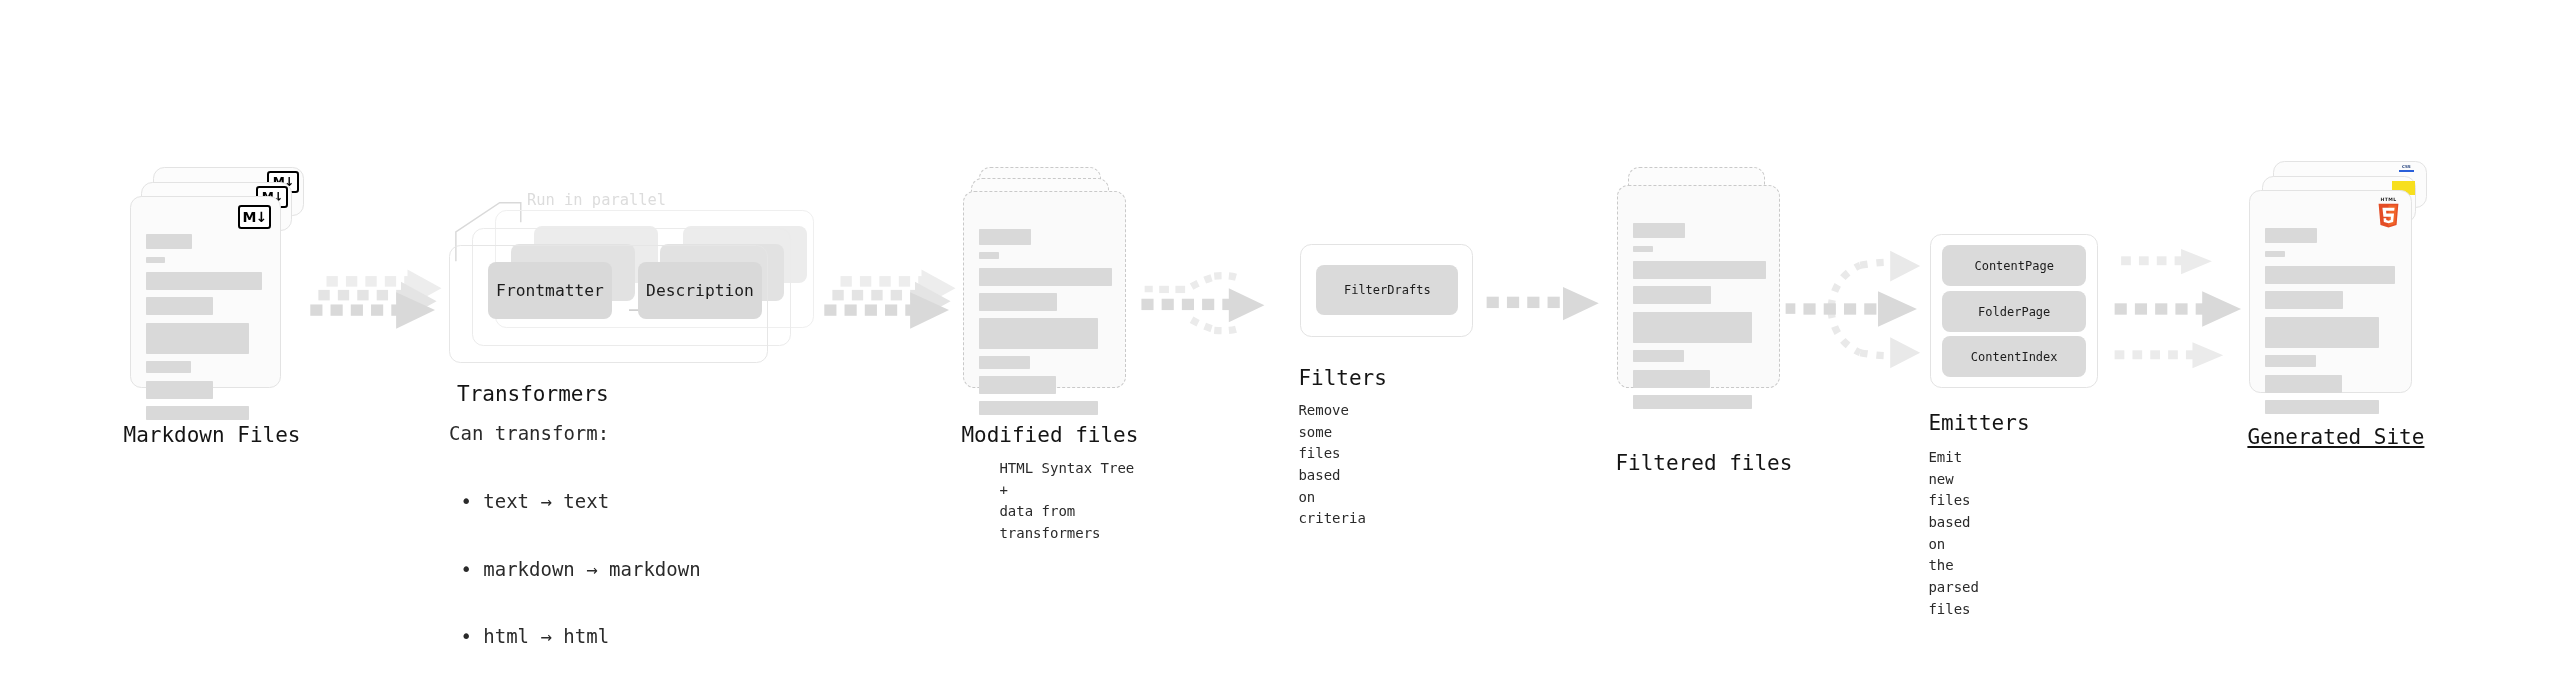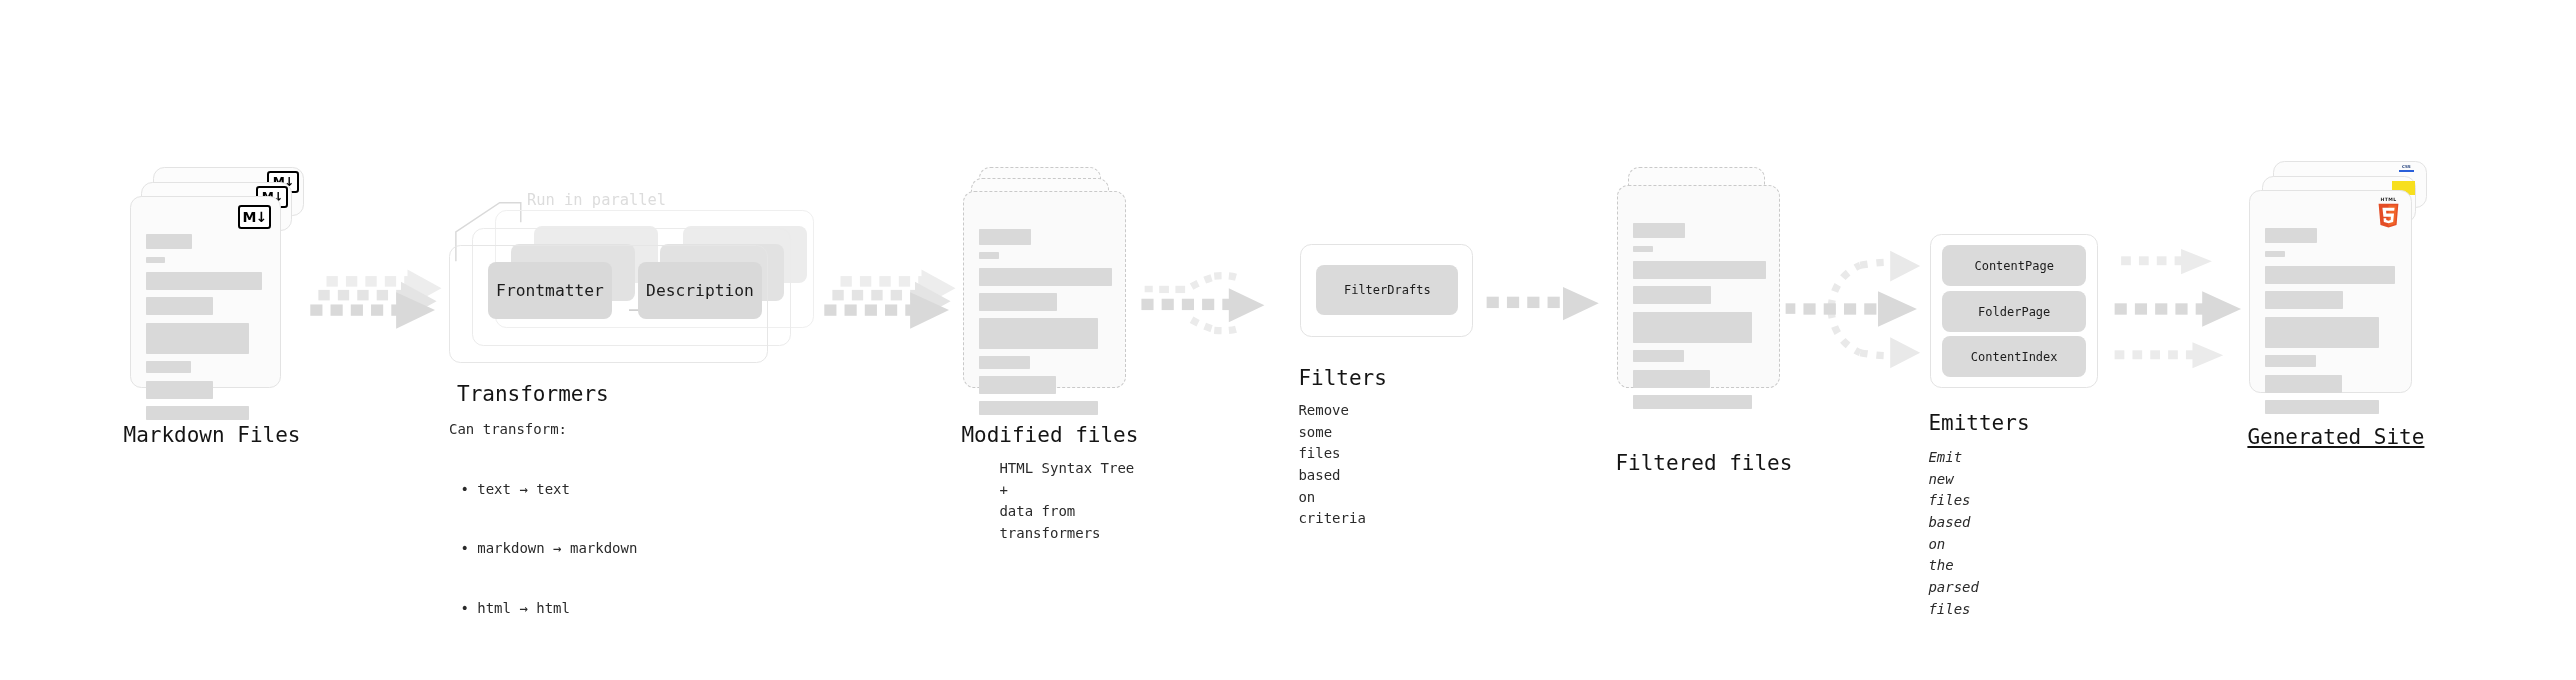--- a/index.html
+++ b/index.html
@@ -149,21 +149,21 @@
   }
   .caption-sub {
     position: absolute;
     font-size: 14px;
     line-height: 1.55;
     color: #2a2a2a;
     white-space: pre-line;
   }
   .caption-list {
     position: absolute;
-    font-size: 14px;
+    font-size: 19px;
     line-height: 1.62;
     color: #2a2a2a;
   }
   .caption-list .li { white-space: nowrap; padding-left: 11.4px; margin-top: 37px; }
 
   
   .arrow-svg { position: absolute; overflow: visible; }
 </style>
 </head>
 <body>
@@ -395,21 +395,21 @@
     </g>
   </svg>
 
   <div class="stage" style="left:1930px; top:234px;">
     <div class="plain-box" style="left:0px; top:0px; width:168px; height:154px;"></div>
     <div class="solid-pill" style="left:12.2px; top:11.4px; width:144px; height:41px;">ContentPage</div>
     <div class="solid-pill" style="left:12.2px; top:57px; width:144px; height:41px;">FolderPage</div>
     <div class="solid-pill" style="left:12.2px; top:102px; width:144px; height:41px;">ContentIndex</div>
 
     <div class="caption-title" style="left:-1.6px; top:177px;">Emitters</div>
-    <div class="caption-sub" style="left:-1.6px; top:213px;font-style:italic;">Emit new files based on
+    <div class="caption-sub" style="left:-1.6px; top:213px;">Emit new files based on
 the parsed files</div>
   </div>
 
   <svg class="arrow-svg" style="left:2113px; top:236px;" width="154" height="146" viewBox="0 0 190 180">
     <g fill="#ebebeb">
       <rect x="10" y="25" width="12" height="11"></rect>
         <rect x="32" y="25" width="12" height="11"></rect>
       <rect x="54" y="25" width="12" height="11"></rect>
         <rect x="76" y="25" width="12" height="11"></rect>
       <path d="M84 16 L122 31 L84 47 Z"></path>

